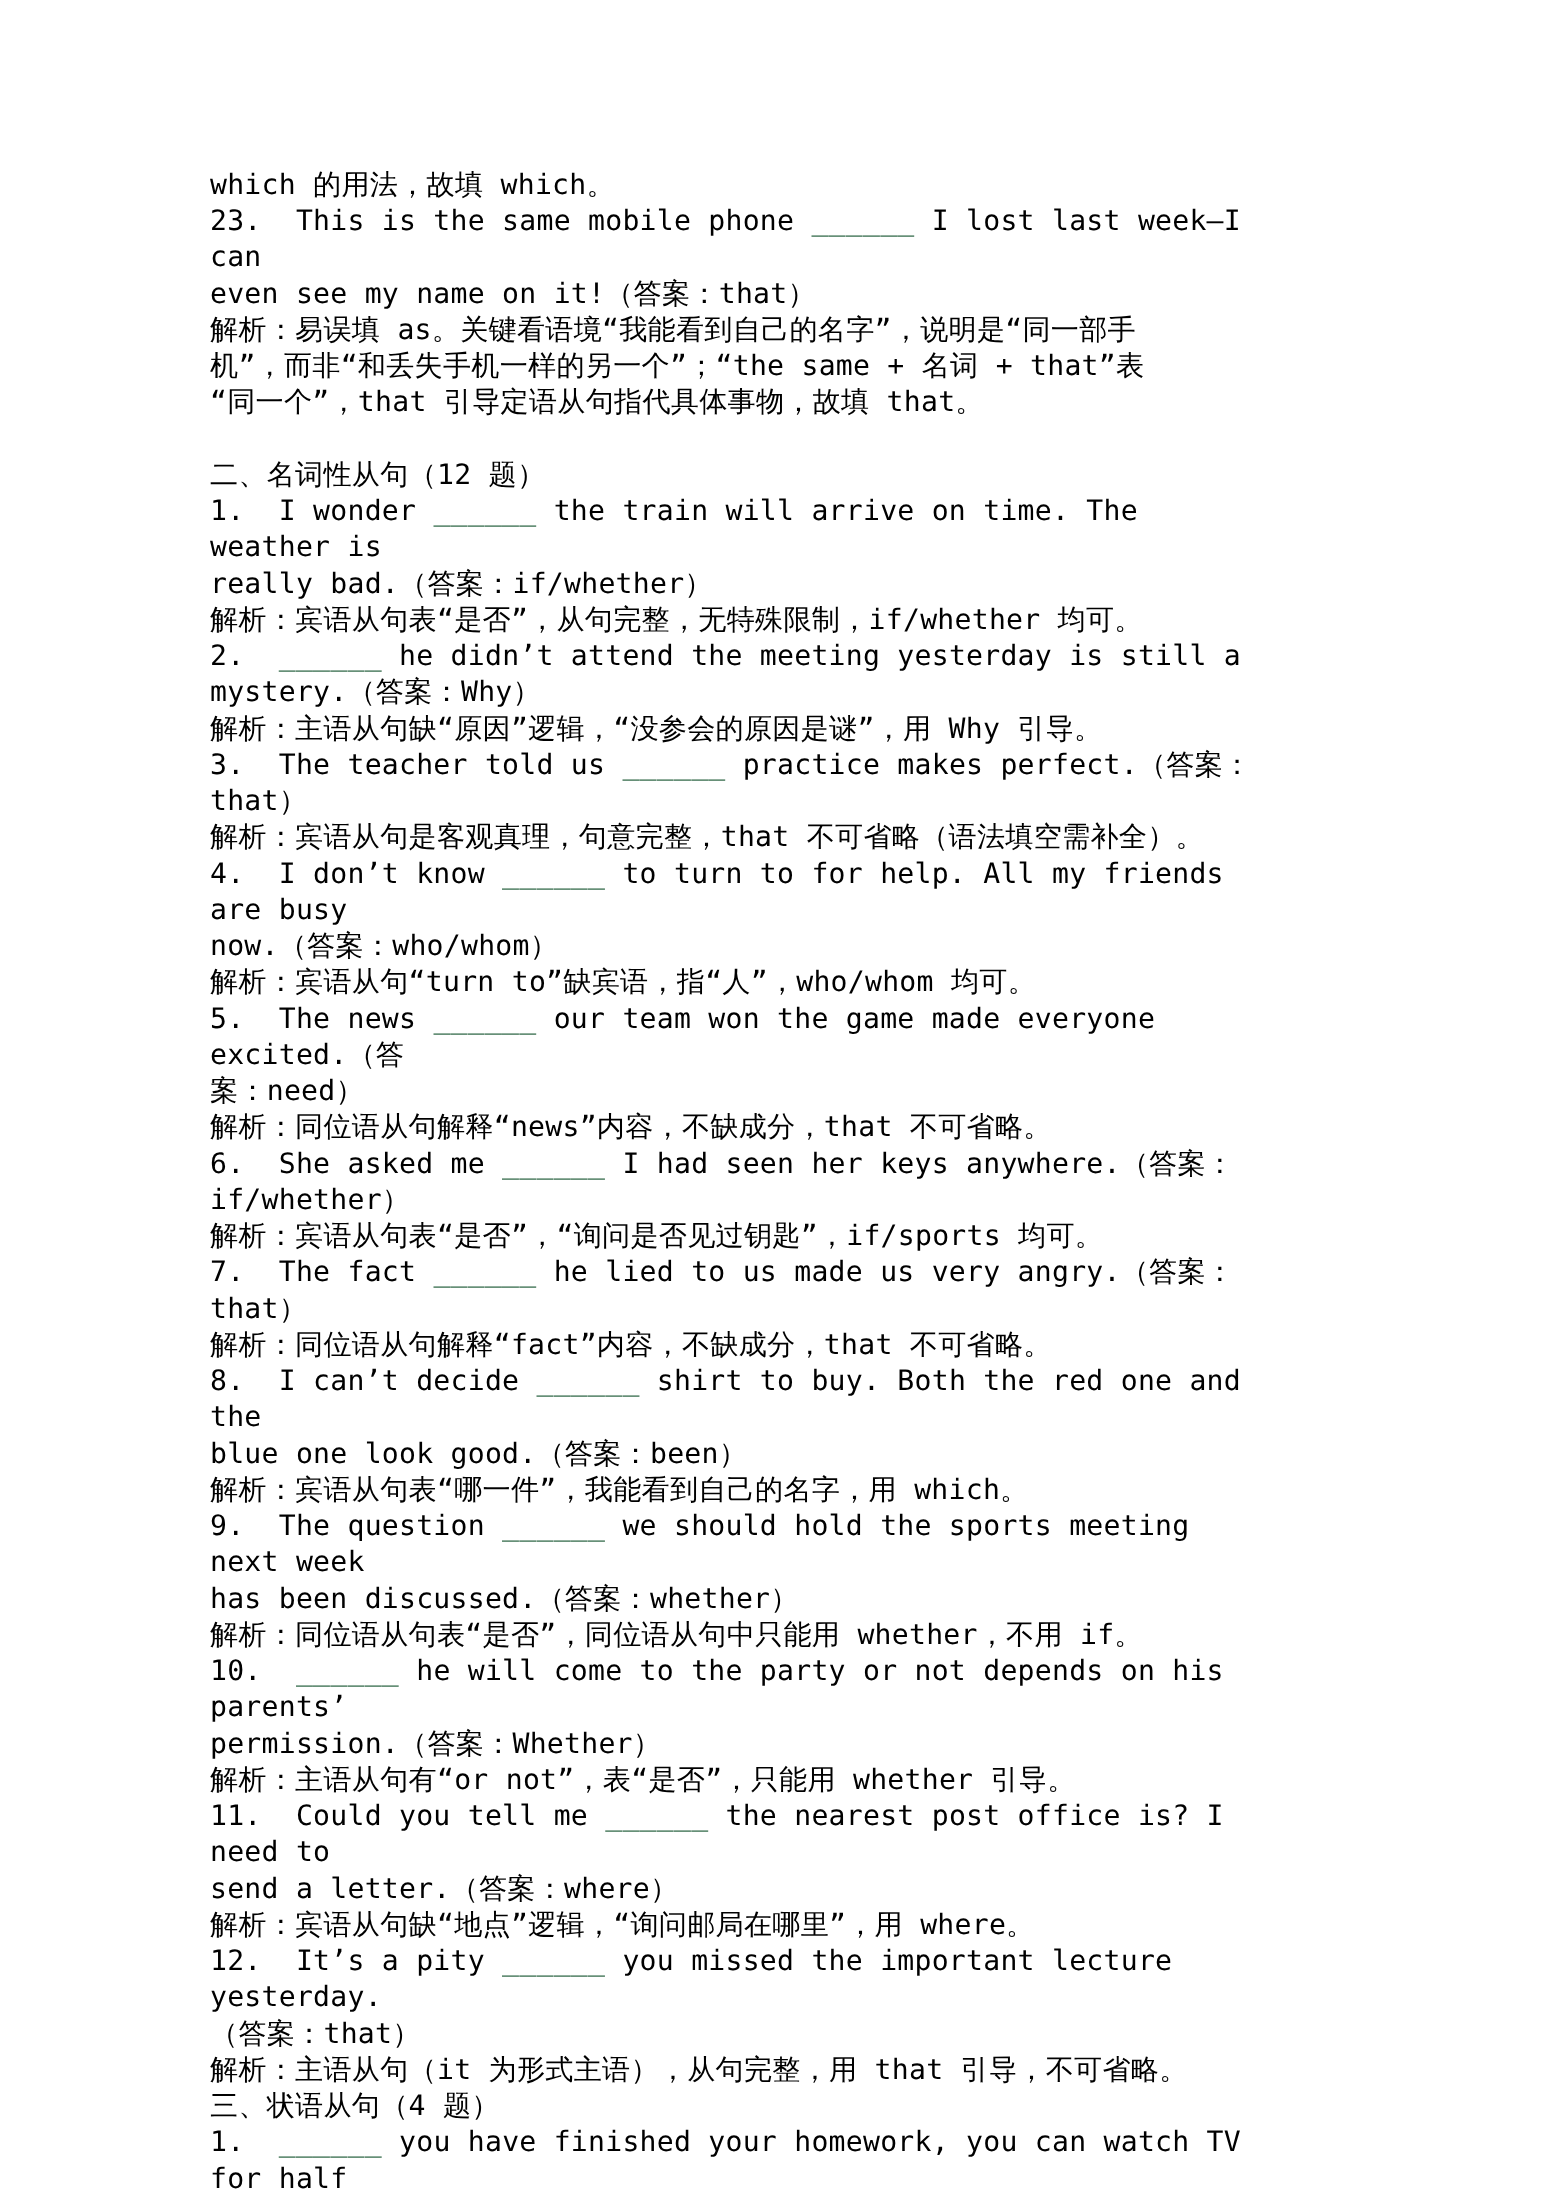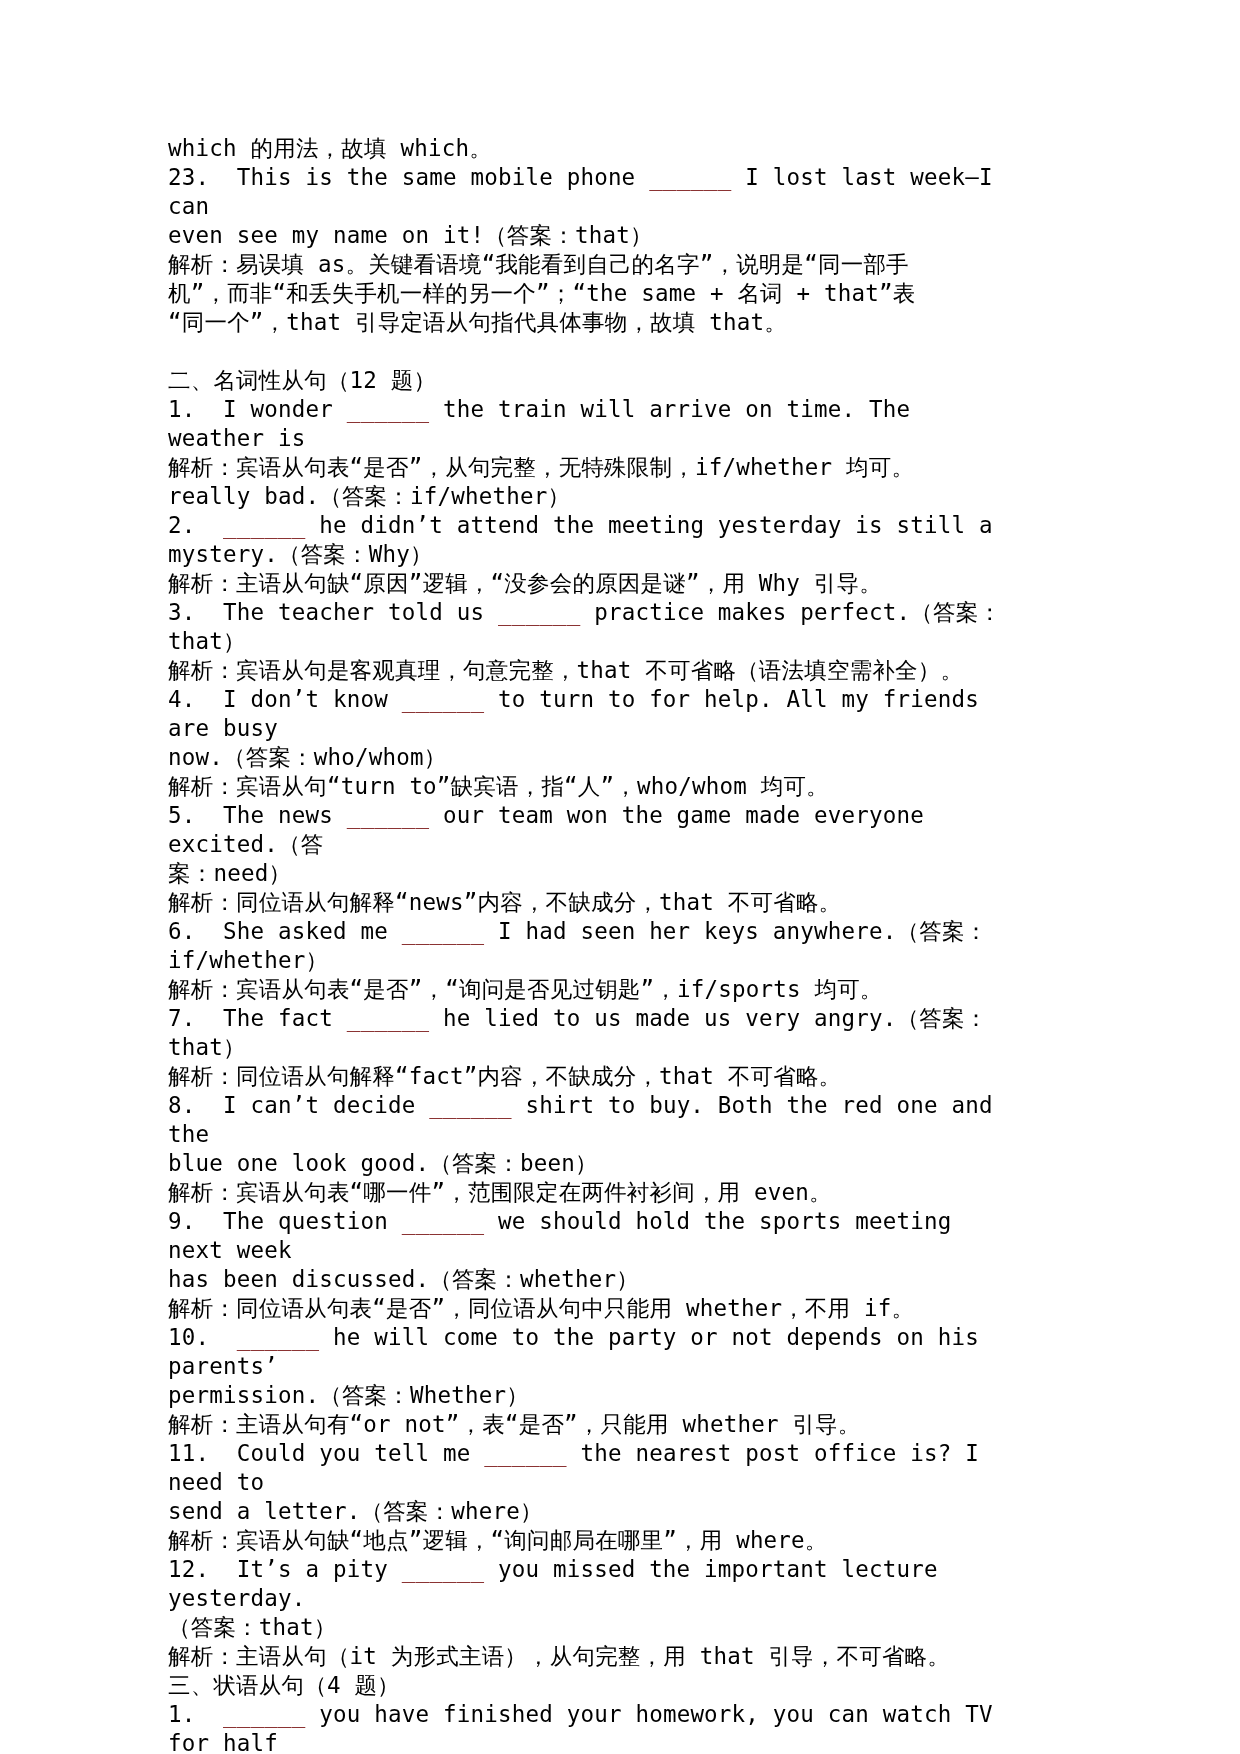--- a/index.html
+++ b/index.html
@@ -24,58 +24,58 @@
     font-size: 22.5px;
     line-height: 29px;
     color: #000000;
   }
   .line {
     white-space: pre-wrap;
     min-height: 29px;
     letter-spacing: 0.2px;
   }
   .blank {
-    color: #7f1d1d;
+    color: #14532d;
   }
 </style>
 </head>
 <body>
 
 <div class="page">
   <div class="doc">
     <div class="line">which 的用法，故填 which。</div>
     <div class="line">23.  This is the same mobile phone <span class="blank">______</span> I lost last week—I can</div>
     <div class="line">even see my name on it!（答案：that）</div>
     <div class="line">解析：易误填 as。关键看语境“我能看到自己的名字”，说明是“同一部手</div>
     <div class="line">机”，而非“和丢失手机一样的另一个”；“the same + 名词 + that”表</div>
     <div class="line">“同一个”，that 引导定语从句指代具体事物，故填 that。</div>
     <div class="line"></div>
     <div class="line">二、名词性从句（12 题）</div>
     <div class="line">1.  I wonder <span class="blank">______</span> the train will arrive on time. The weather is</div>
+    <div class="line">really bad.（答案：if/whether）</div>
     <div class="line">解析：宾语从句表“是否”，从句完整，无特殊限制，if/whether 均可。</div>
-    <div class="line">really bad.（答案：if/whether）</div>
     <div class="line">2.  <span class="blank">______</span> he didn’t attend the meeting yesterday is still a</div>
     <div class="line">mystery.（答案：Why）</div>
     <div class="line">解析：主语从句缺“原因”逻辑，“没参会的原因是谜”，用 Why 引导。</div>
     <div class="line">3.  The teacher told us <span class="blank">______</span> practice makes perfect.（答案：that）</div>
     <div class="line">解析：宾语从句是客观真理，句意完整，that 不可省略（语法填空需补全）。</div>
     <div class="line">4.  I don’t know <span class="blank">______</span> to turn to for help. All my friends are busy</div>
     <div class="line">now.（答案：who/whom）</div>
     <div class="line">解析：宾语从句“turn to”缺宾语，指“人”，who/whom 均可。</div>
     <div class="line">5.  The news <span class="blank">______</span> our team won the game made everyone excited.（答</div>
     <div class="line">案：need）</div>
     <div class="line">解析：同位语从句解释“news”内容，不缺成分，that 不可省略。</div>
     <div class="line">6.  She asked me <span class="blank">______</span> I had seen her keys anywhere.（答案：</div>
     <div class="line">if/whether）</div>
     <div class="line">解析：宾语从句表“是否”，“询问是否见过钥匙”，if/sports 均可。</div>
     <div class="line">7.  The fact <span class="blank">______</span> he lied to us made us very angry.（答案：that）</div>
     <div class="line">解析：同位语从句解释“fact”内容，不缺成分，that 不可省略。</div>
     <div class="line">8.  I can’t decide <span class="blank">______</span> shirt to buy. Both the red one and the</div>
     <div class="line">blue one look good.（答案：been）</div>
-    <div class="line">解析：宾语从句表“哪一件”，范围限定在两件衬衫间，用 even。</div>
+    <div class="line">解析：宾语从句表“哪一件”，我能看到自己的名字，用 which。</div>
     <div class="line">9.  The question <span class="blank">______</span> we should hold the sports meeting next week</div>
     <div class="line">has been discussed.（答案：whether）</div>
     <div class="line">解析：同位语从句表“是否”，同位语从句中只能用 whether，不用 if。</div>
     <div class="line">10.  <span class="blank">______</span> he will come to the party or not depends on his parents’</div>
     <div class="line">permission.（答案：Whether）</div>
     <div class="line">解析：主语从句有“or not”，表“是否”，只能用 whether 引导。</div>
     <div class="line">11.  Could you tell me <span class="blank">______</span> the nearest post office is? I need to</div>
     <div class="line">send a letter.（答案：where）</div>
     <div class="line">解析：宾语从句缺“地点”逻辑，“询问邮局在哪里”，用 where。</div>
     <div class="line">12.  It’s a pity <span class="blank">______</span> you missed the important lecture yesterday.</div>

